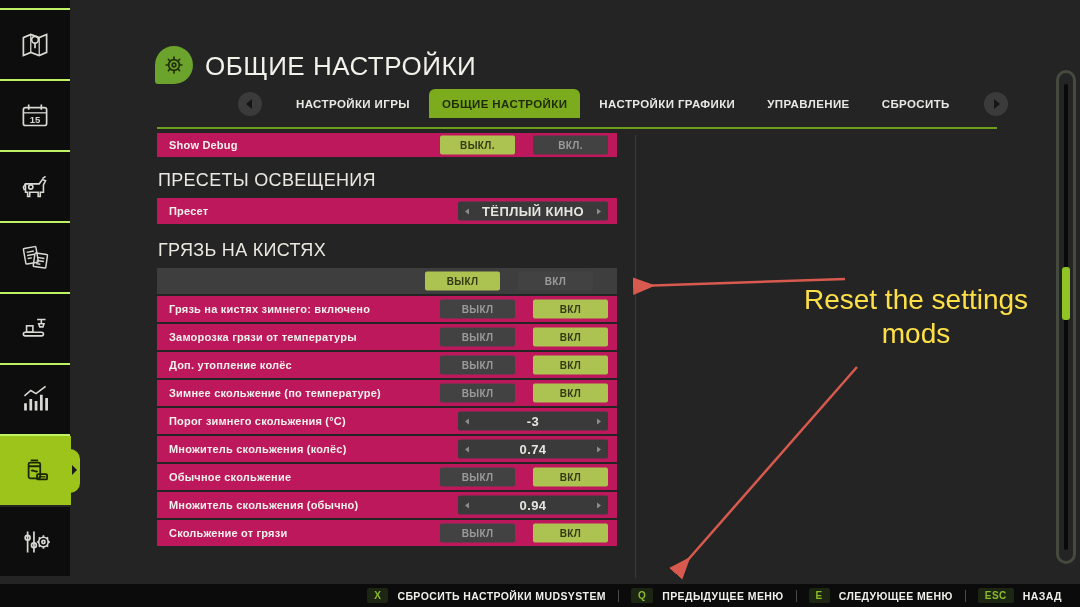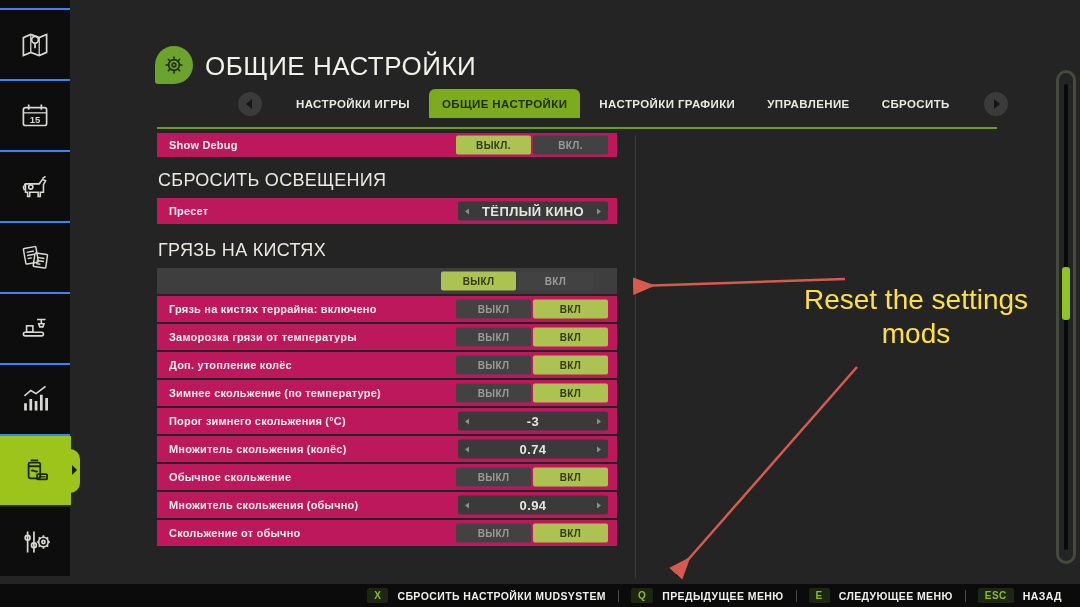--- a/index.html
+++ b/index.html
@@ -1,21 +1,21 @@
 <!DOCTYPE html>
 <html><head>
 <meta charset="utf-8">
 <style>
   * { margin:0; padding:0; box-sizing:border-box; }
   html,body { background:#000; }
   body { font-family:"Liberation Sans", sans-serif; }
   .screen { position:relative; width:1080px; height:607px; background:#242424; overflow:hidden; }
 
   
-  .sidebar { position:absolute; left:0; top:0; width:70px; height:450px; background:#3b82f6; z-index:5; }
+  .sidebar { position:absolute; left:0; top:0; width:70px; height:450px; background:#bef264; z-index:5; }
   .sb-item { position:relative; height:69px; margin-bottom:2px; background:#0d0d0d;
              display:flex; align-items:center; justify-content:center; color:#d9d9d4; }
   .sb-item.partial { height:8px; }
   .sb-item svg { width:38px; height:38px; display:block; }
   .sb-item.active { background:#9dc41b; color:#1b2704; margin-right:-1px; }
   .sb-bubble { position:absolute; right:-9px; top:13px; width:20px; height:44px;
                background:#9dc41b; border-radius:10px; }
   .sb-pointer { position:absolute; right:-6px; top:29px; width:0; height:0;
                 border-left:5px solid #1c1c1c; border-top:5px solid transparent;
                 border-bottom:5px solid transparent; }
@@ -45,21 +45,21 @@
   
   .settings { position:absolute; left:87px; top:133px; width:460px; }
   .row { position:relative; height:26px; margin-bottom:2px; background:#be185d;
          display:flex; align-items:center; padding-left:12px; }
   .row.clipped { height:24px; }
   .row.focused { background:#3e3e3e; }
   .row-label { font-size:11px; font-weight:bold; color:#f1f1ec; letter-spacing:.2px; }
   .section-title { font-size:18px; color:#eae8e0; margin:13px 0 7px 1px; letter-spacing:.3px; }
   .section-title.second { margin-top:16px; }
 
-  .toggle { position:absolute; right:9px; top:50%; transform:translateY(-50%); display:flex; gap:2px; }
+  .toggle { position:absolute; right:9px; top:50%; transform:translateY(-50%); display:flex; gap:18px; }
   .row.focused .toggle { right:24px; }
   .tbtn { width:75px; height:19px; display:flex; align-items:center; justify-content:center;
           font-size:10px; font-weight:bold; border-radius:2px; background:#424242; color:#9b9b9b;
           letter-spacing:.4px; }
   .tbtn.on { background:#adc351; color:#333a14; }
 
   .selector { position:absolute; right:9px; top:50%; transform:translateY(-50%); width:150px; height:19px;
               background:#3a3a3a; border-radius:2px; display:flex; align-items:center;
               justify-content:space-between; padding:0 7px; }
   .sel-val { font-size:13px; font-weight:bold; color:#e6e6e1; letter-spacing:.4px; flex:1; text-align:center; }
@@ -121,38 +121,38 @@
     <div class="tab-underline"></div>
 
     <div class="settings" id="settings-list">
         <div class="row clipped">
           <span class="row-label">Show Debug</span>
           <div class="toggle">
             <div class="tbtn on">ВЫКЛ.</div>
             <div class="tbtn">ВКЛ.</div>
           </div>
         </div>
-        <div class="section-title">СБРОСИТЬ ОСВЕЩЕНИЯ</div>
+        <div class="section-title">ПРЕСЕТЫ ОСВЕЩЕНИЯ</div>
         <div class="row">
           <span class="row-label">Пресет</span>
           <div class="selector">
             <span class="chev-l"></span>
             <span class="sel-val">ТЁПЛЫЙ КИНО</span>
             <span class="chev-r"></span>
           </div>
         </div>
         <div class="section-title second">ГРЯЗЬ НА КИСТЯХ</div>
         <div class="row focused">
           <div class="toggle">
             <div class="tbtn on">ВЫКЛ</div>
             <div class="tbtn">ВКЛ</div>
           </div>
         </div>
         <div class="row">
-          <span class="row-label">Грязь на кистях террайна: включено</span>
+          <span class="row-label">Грязь на кистях зимнего: включено</span>
           <div class="toggle">
             <div class="tbtn">ВЫКЛ</div>
             <div class="tbtn on">ВКЛ</div>
           </div>
         </div>
         <div class="row">
           <span class="row-label">Заморозка грязи от температуры</span>
           <div class="toggle">
             <div class="tbtn">ВЫКЛ</div>
             <div class="tbtn on">ВКЛ</div>
@@ -197,21 +197,21 @@
         </div>
         <div class="row">
           <span class="row-label">Множитель скольжения (обычно)</span>
           <div class="selector">
             <span class="chev-l"></span>
             <span class="sel-val">0.94</span>
             <span class="chev-r"></span>
           </div>
         </div>
         <div class="row">
-          <span class="row-label">Скольжение от обычно</span>
+          <span class="row-label">Скольжение от грязи</span>
           <div class="toggle">
             <div class="tbtn">ВЫКЛ</div>
             <div class="tbtn on">ВКЛ</div>
           </div>
         </div>
       </div>
 
     <div class="v-divider"></div>
 
     <div class="scroll-shell"></div>

